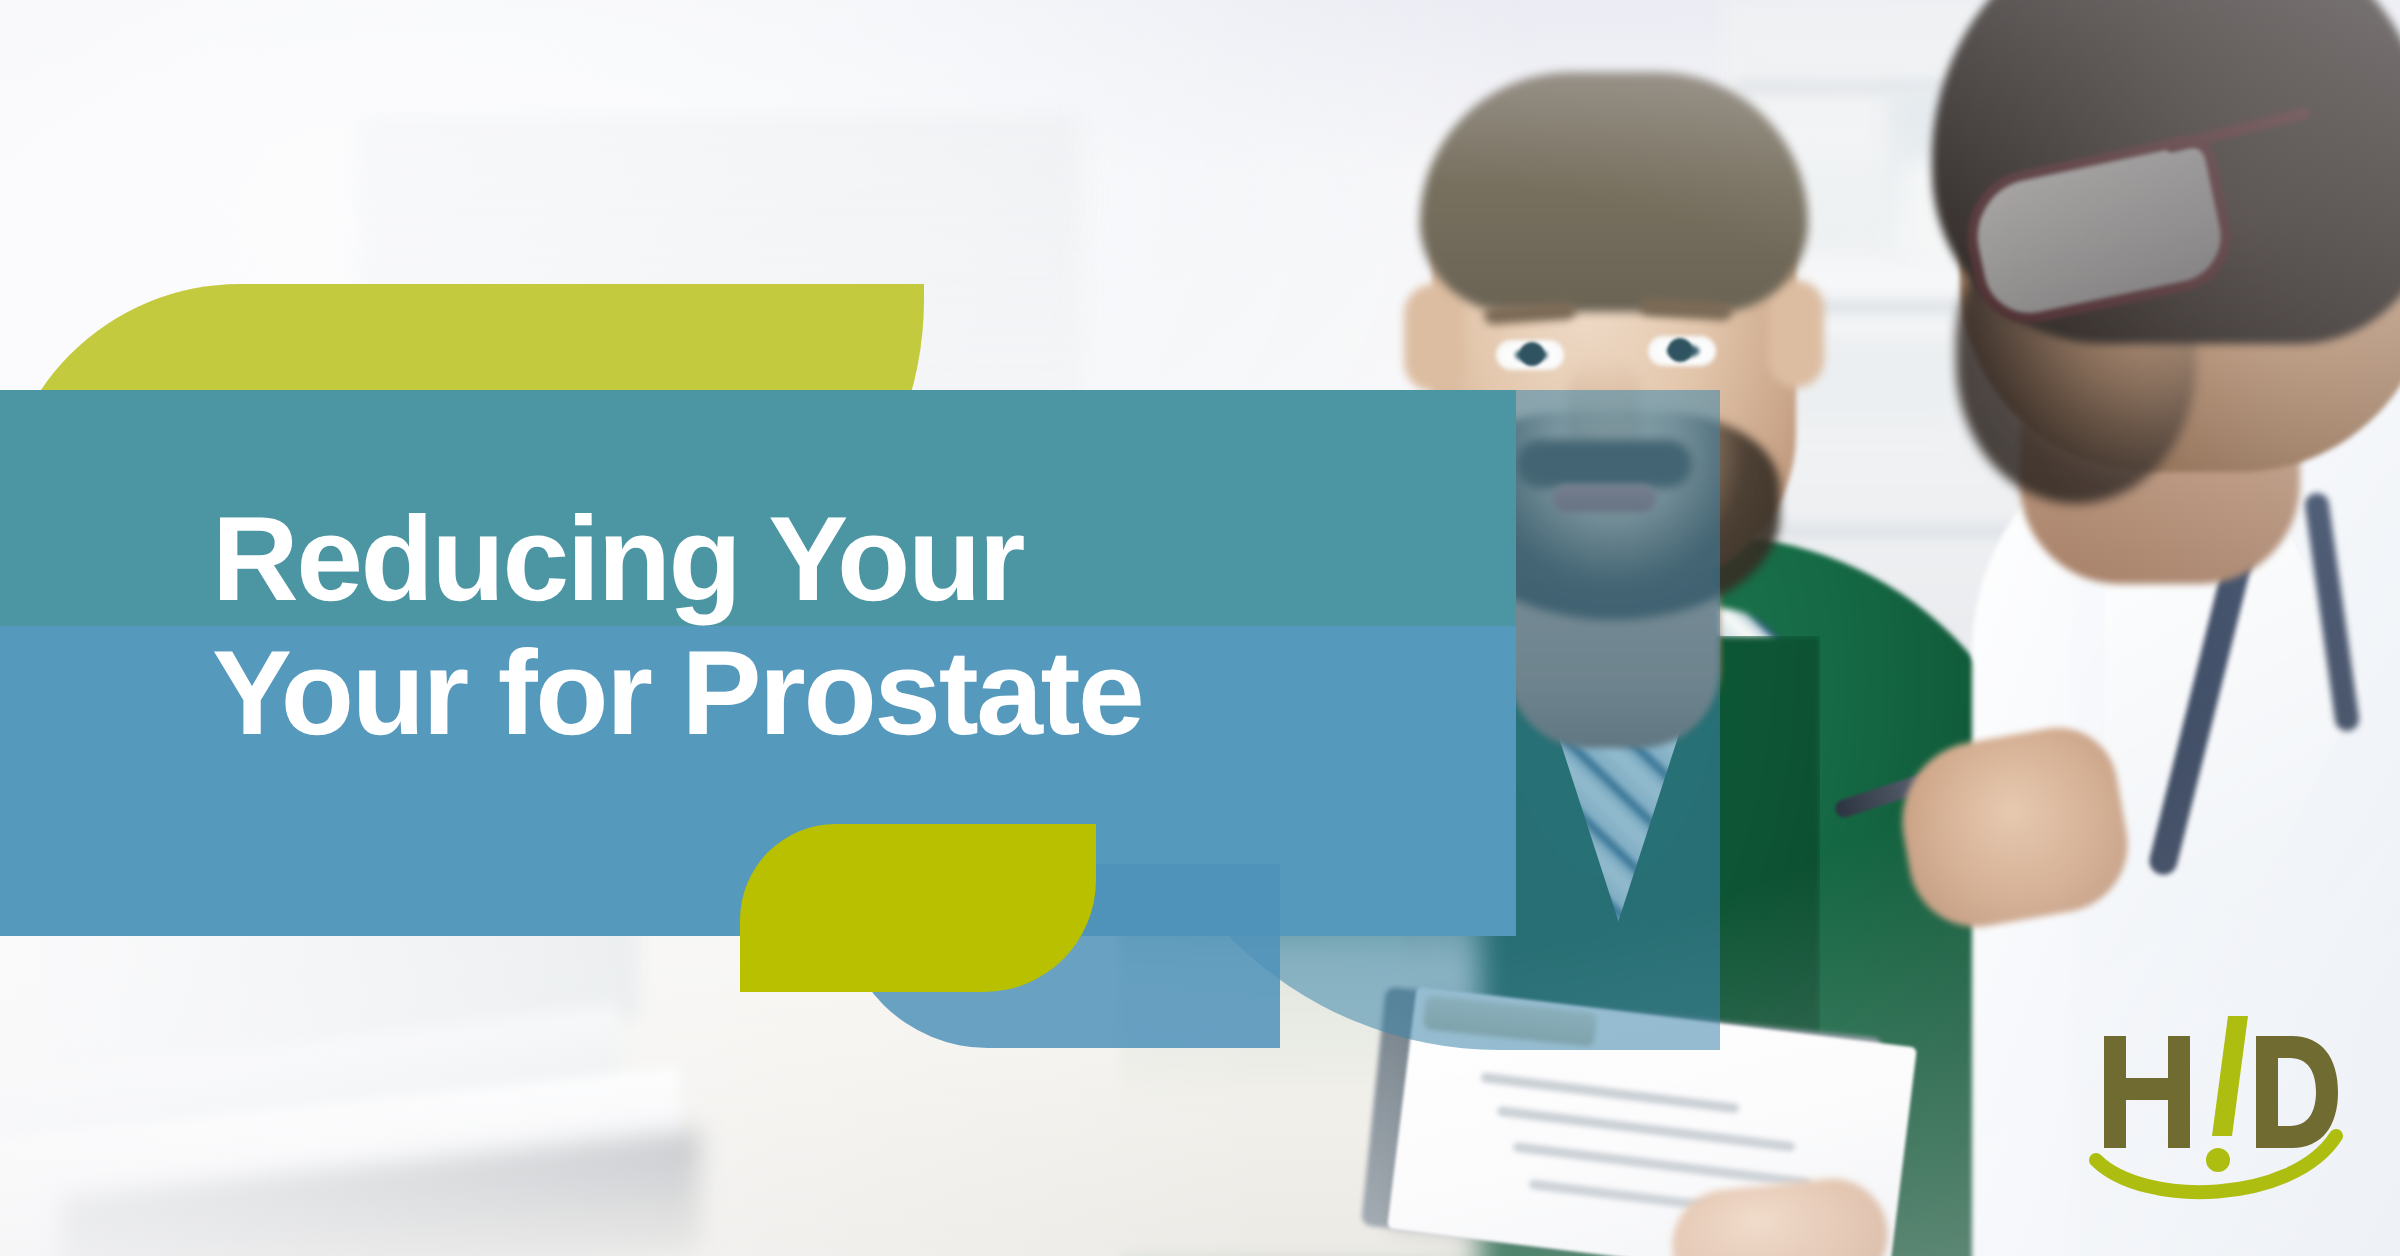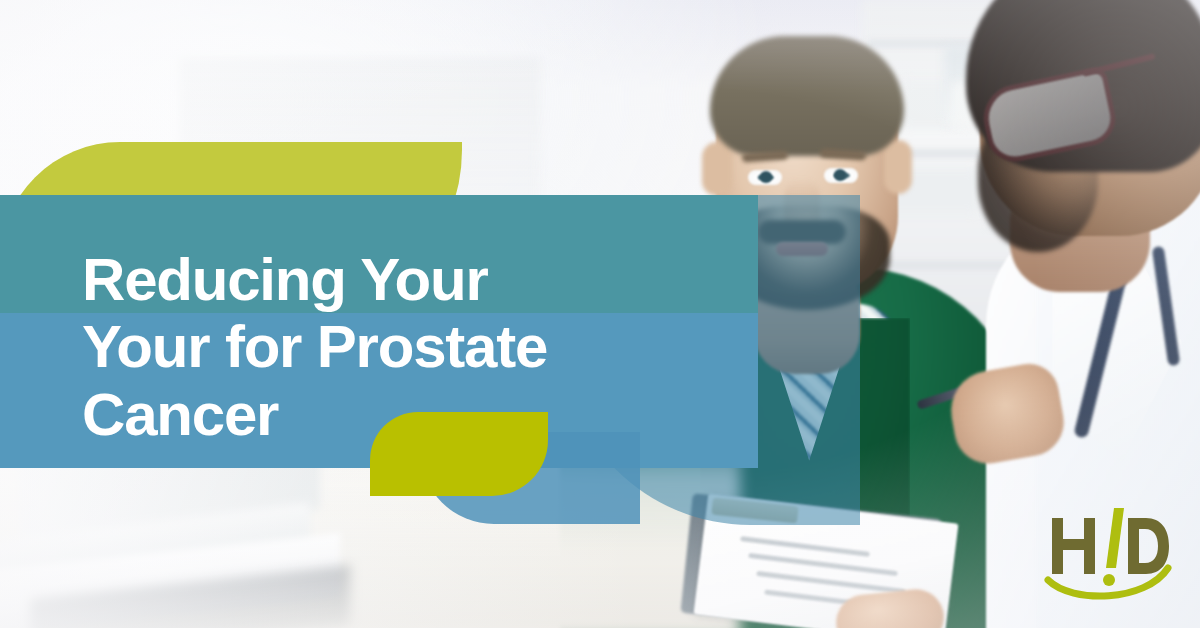--- a/index.html
+++ b/index.html
@@ -524,21 +524,21 @@
     top: 206px;
     width: 660px;
     color: #ffffff;
     font-family: "Liberation Sans", sans-serif;
     font-weight: bold;
     font-size: 60px;
     line-height: 1.12;
     letter-spacing: -1.2px;
     text-rendering: optimizeLegibility;
   }
-  .headline .line { display: block; white-space: nowrap; }
+  .headline .line { display: block; white-space: nowrap; margin-left: 24px; }
 
   
   .logo {
     position: absolute;
     right: 26px;
     bottom: 18px;
     width: 132px;
     height: 104px;
   }
   .logo svg { display: block; }
@@ -620,21 +620,20 @@
   <div class="shape leaf-green-top-round"></div>
   <div class="shape leaf-blue-right"></div>
   <div class="shape band-teal"></div>
   <div class="shape band-blue"></div>
   <div class="shape leaf-blue-bottom"></div>
   <div class="shape leaf-green-bottom"></div>
 
   <h1 class="headline">
     <span class="line">Reducing Your</span>
     <span class="line">Your for Prostate</span>
-    <span class="line">Cancer</span>
   </h1>
 
   <div class="logo">
     <svg width="132" height="104" viewBox="0 0 132 104" xmlns="http://www.w3.org/2000/svg" aria-hidden="true">
 
       <g>
         <rect x="10" y="12" width="11" height="56" fill="#6f6b31"></rect>
         <rect x="42" y="12" width="11" height="56" fill="#6f6b31"></rect>
         <rect x="10" y="33" width="43" height="11" fill="#6f6b31"></rect>
       </g>

